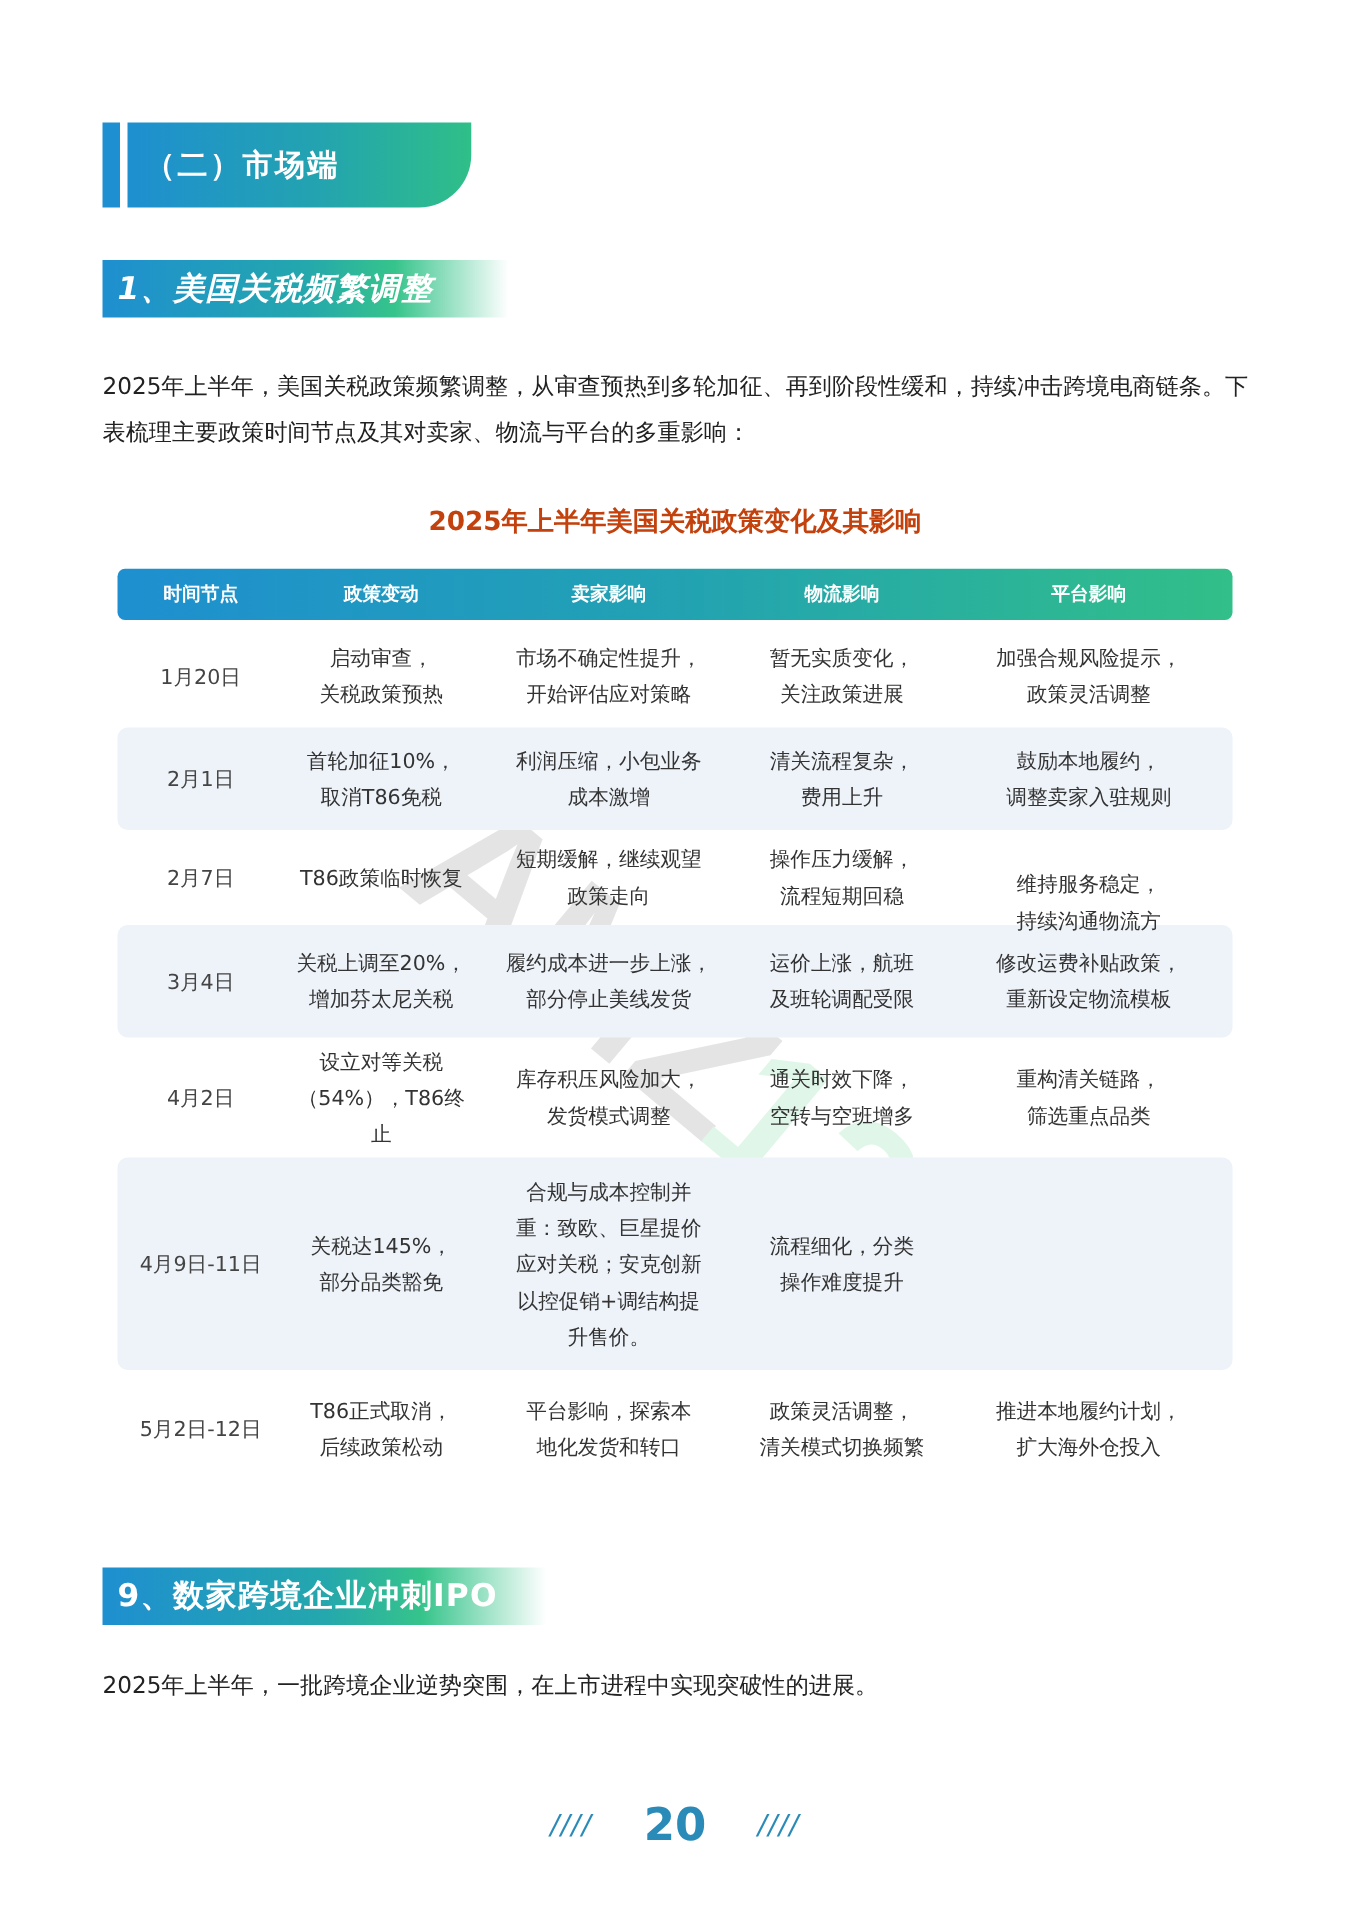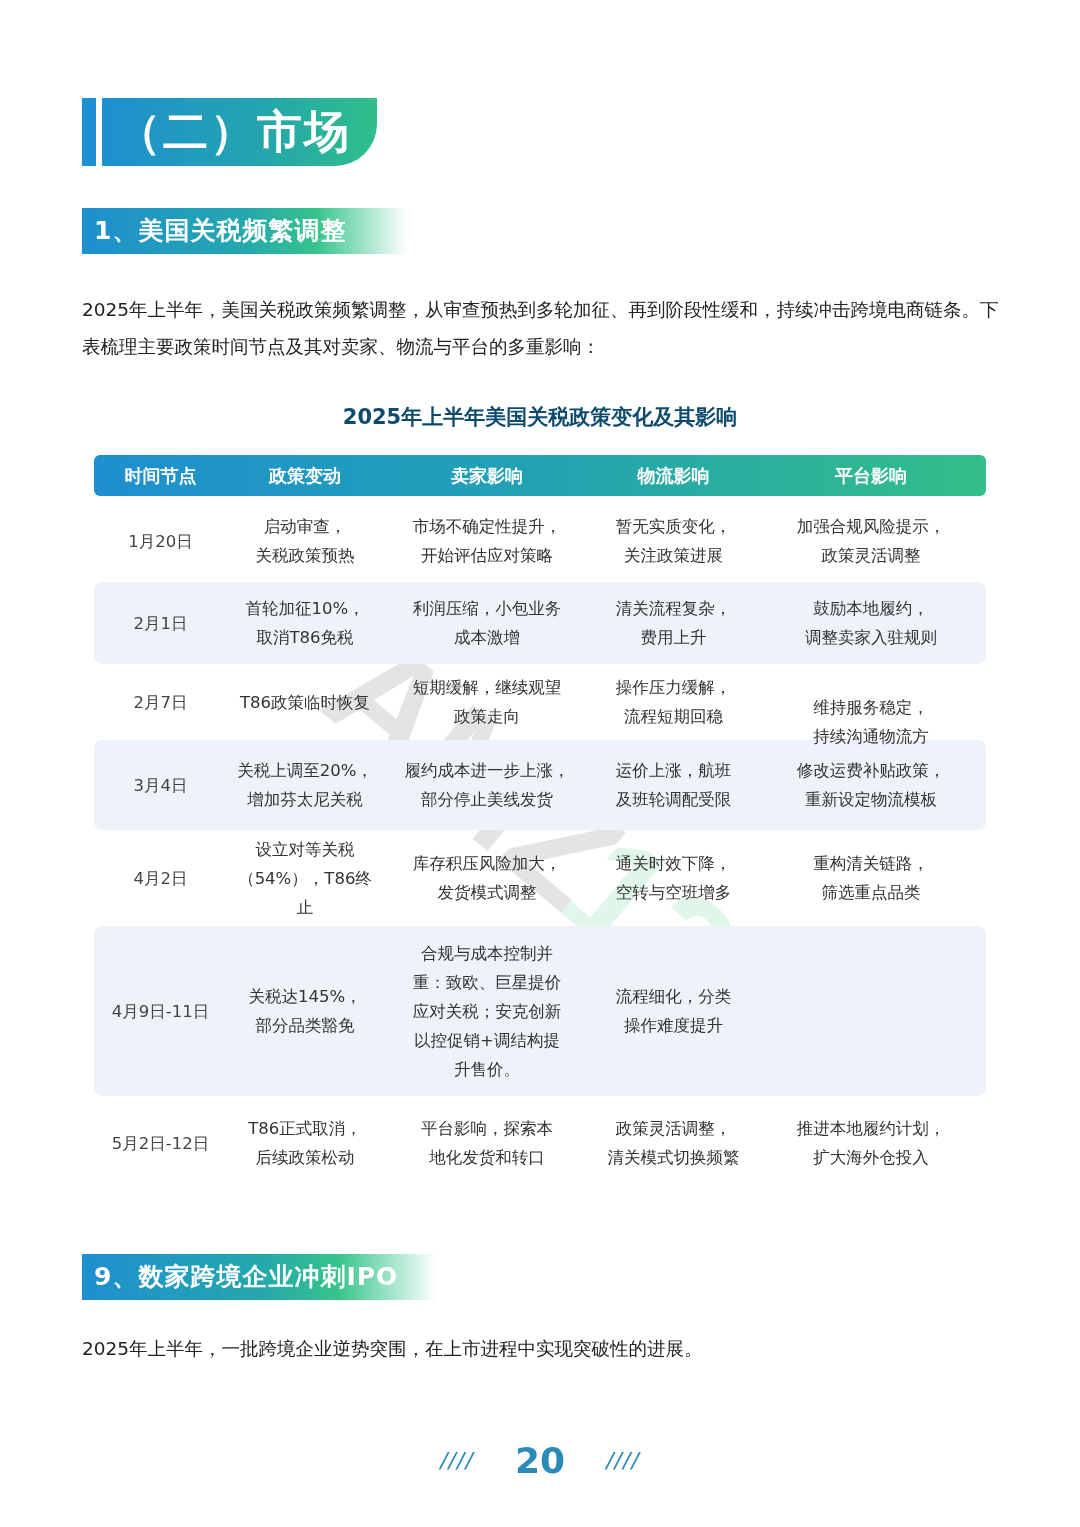--- a/index.html
+++ b/index.html
@@ -6,48 +6,48 @@
   html, body { width: 1080px; height: 1527px; background: #ffffff; overflow: hidden; }
   body { position: relative; font-family: "DejaVu Sans", "Liberation Sans", sans-serif; color: #333333; }
 
   
   .sec-title { position: absolute; left: 82px; top: 98px; height: 68px; width: 295px; }
   .sec-title .bar { position: absolute; left: 0; top: 0; width: 14px; height: 68px; background: #1e8fd0; }
   .sec-title .body {
     position: absolute; left: 20px; top: 0; width: 275px; height: 68px;
     background: linear-gradient(90deg, #1e8fd0 0%, #23a3b0 55%, #2fbf88 100%);
     border-bottom-right-radius: 42px;
-    color: #ffffff; font-weight: bold; font-size: 45px; line-height: 68px;
+    color: #ffffff; font-weight: bold; font-size: 24px; line-height: 68px;
     padding-left: 14px; letter-spacing: 2px;
   }
 
   
   .sub-title {
     position: absolute; left: 82px; height: 46px;
     color: #ffffff; font-weight: bold; font-size: 25px; line-height: 46px;
     padding-left: 12px; letter-spacing: 1px;
   }
   .sub-title.s1 { top: 208px; width: 325px;
-    background: linear-gradient(90deg, #1e8fd0 0%, #24a7ad 50%, #36c48b 72%, rgba(255,255,255,0) 100%); }
+    background: linear-gradient(90deg, #1e8fd0 0%, #24a7ad 50%, #36c48b 72%, rgba(255,255,255,0) 100%); font-style: italic; }
   .sub-title.s2 { top: 1254px; width: 355px;
     background: linear-gradient(90deg, #1e8fd0 0%, #24a7ad 50%, #36c48b 72%, rgba(255,255,255,0) 100%); }
 
   .para { position: absolute; left: 82px; width: 920px; font-size: 18.5px; line-height: 37px; color: #222222; }
   .para.p1 { top: 291px; }
   .para.p2 { top: 1330px; }
 
   .table-title { position: absolute; left: 0; width: 1080px; top: 403px; text-align: center;
-    font-size: 21px; color: #0c4a6e; font-weight: bold; }
+    font-size: 21px; color: #c2410c; font-weight: bold; }
 
   
   .tbl { position: absolute; left: 94px; top: 455px; width: 892px; }
   .thead {
     height: 41px; border-radius: 6px;
     background: linear-gradient(90deg, #1e8fd0 0%, #22a2b2 50%, #32bf88 100%);
-    display: flex; color: #ffffff; font-size: 18px; font-weight: bold; align-items: center;
+    display: flex; color: #ffffff; font-size: 15px; font-weight: bold; align-items: center;
   }
   .col0 { width: 133px; } .col1 { width: 156px; } .col2 { width: 208px; }
   .col3 { width: 165px; } .col4 { width: 230px; }
   .thead > div { text-align: center; }
   .row { display: flex; align-items: center; border-radius: 8px; font-size: 16.5px; color: #333333; line-height: 29px; }
   .row > div { text-align: center; padding: 0 6px; }
   .row.alt { background: #eef3fa; }
   .row .col0 { color: #444444; }
 
   

